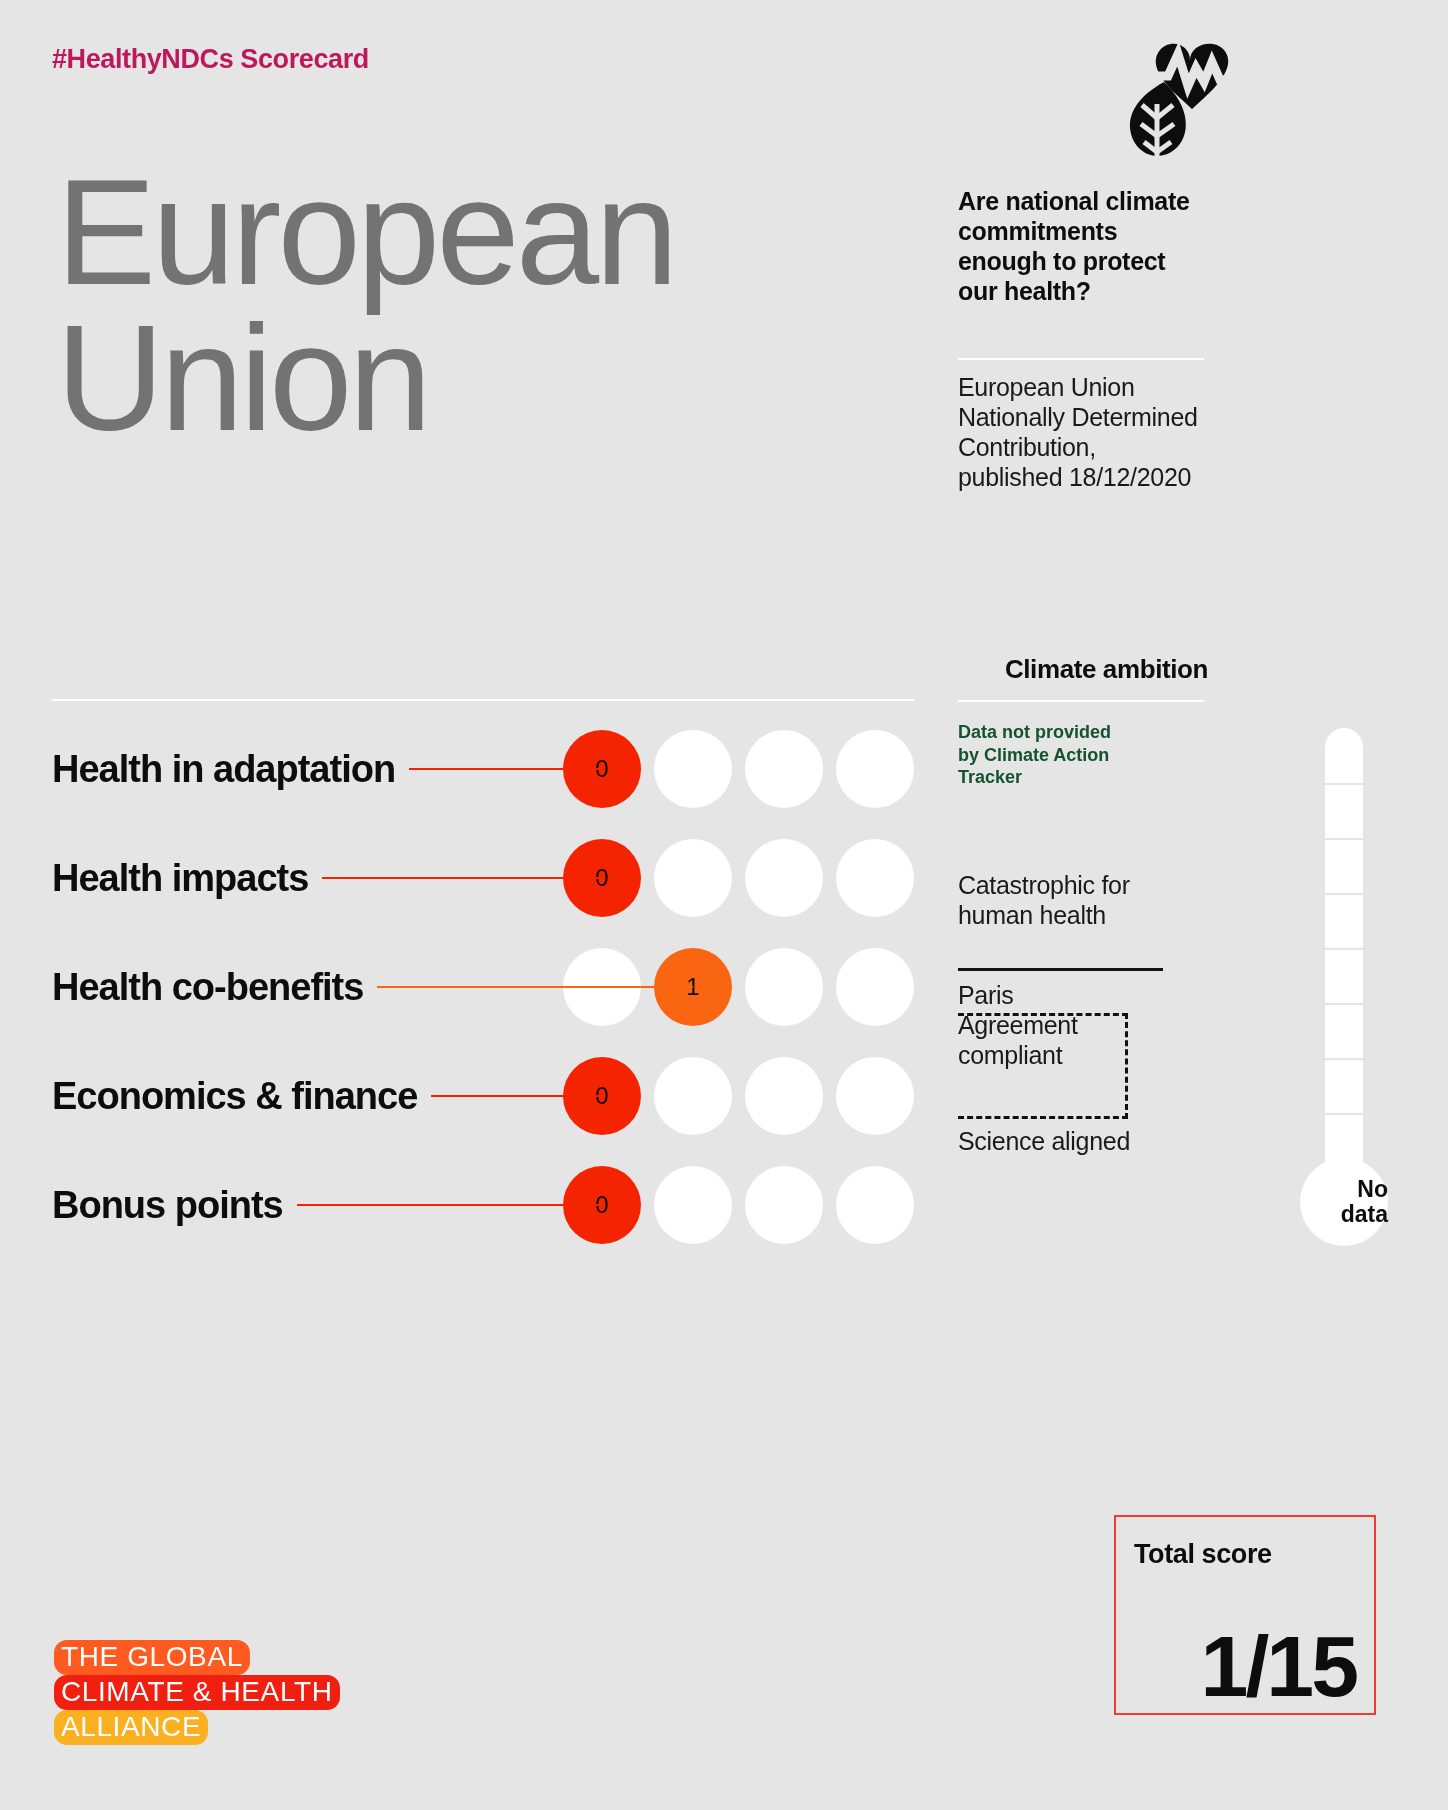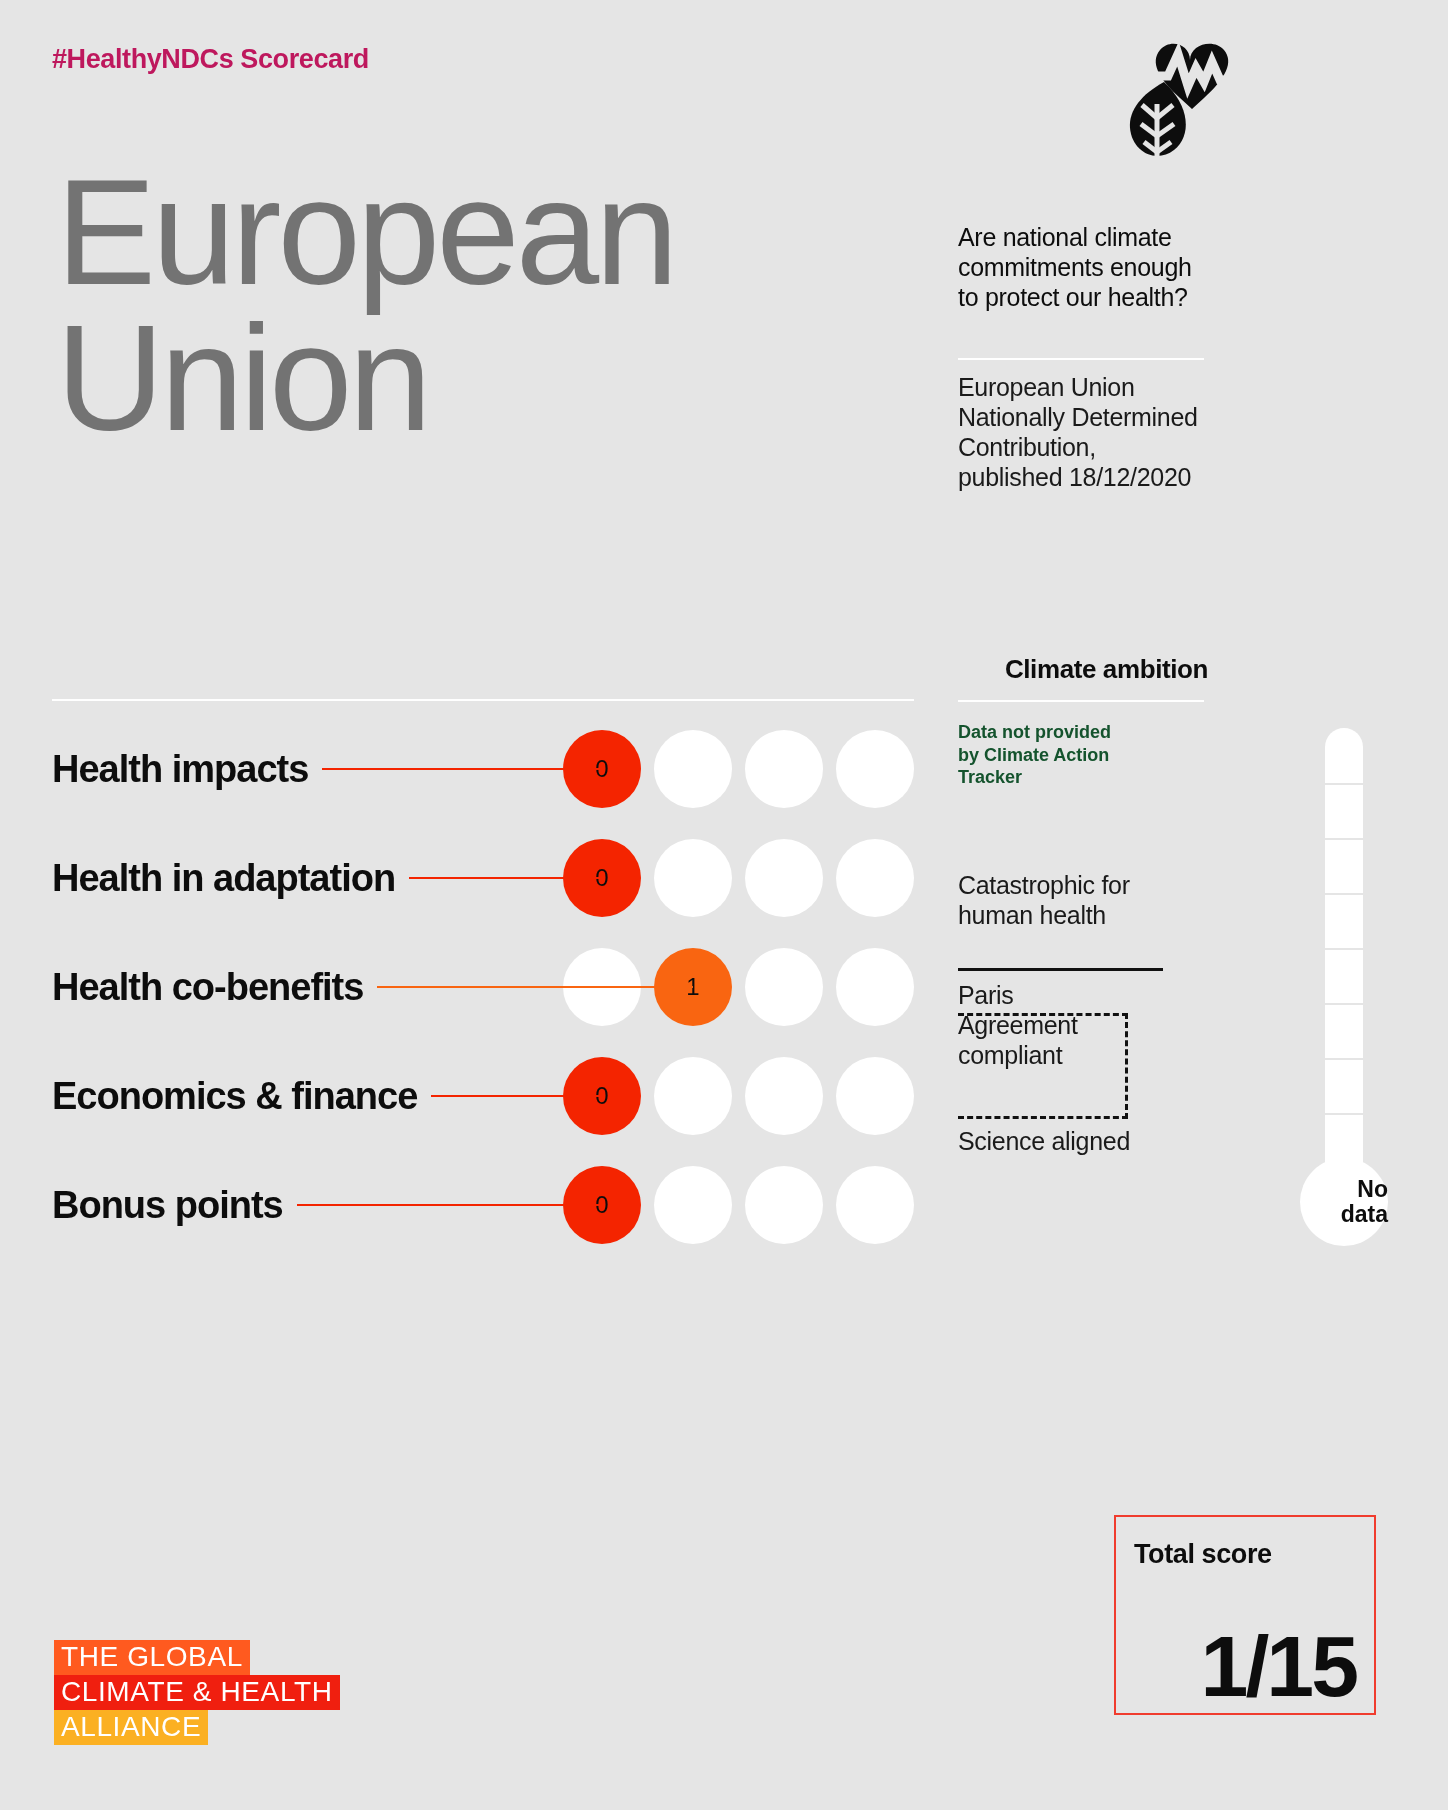--- a/index.html
+++ b/index.html
@@ -47,25 +47,24 @@
     width: 110px;
     height: 128px;
   }
 
   #question {
     position: absolute;
     left: 958px;
     top: 186px;
     width: 240px;
     font-size: 25px;
-    font-weight: 400;
+    font-weight: 700;
     line-height: 1.2;
     letter-spacing: -0.3px;
     color: #0d0d0d;
-    margin-top: 36px;
   }
 
   #rule-1 {
     position: absolute;
     left: 958px;
     top: 358px;
     width: 246px;
     height: 2px;
     background: #ffffff;
   }
@@ -269,20 +268,21 @@
     width: 360px;
   }
   #gcha-logo .bar {
     display: inline-block;
     color: #ffffff;
     font-size: 28px;
     font-weight: 400;
     letter-spacing: 0.6px;
     padding: 3px 7px 4px 7px;
     line-height: 1.0;
+    border-radius: 13px;
   }
   #gcha-logo .l1 { background: #ff5a1f; }
   #gcha-logo .l2 { background: #f01f0f; }
   #gcha-logo .l3 { background: #fbb022; }
   #gcha-logo .row-wrap { display: block; margin-bottom: 0px; }
 
   
   #total-score-box {
     position: absolute;
     left: 1114px;
@@ -367,32 +367,32 @@
     <div class="tick" style="top: 385px;"></div>
   </div>
 <div id="therm-bulb">
   <span>No</span>
   <span>data</span>
 </div>
 
 <div id="score-rule"></div>
 <div id="rows">
     <div class="row">
-      <div class="row-label">Health impacts</div>
-      <div class="connector" style="background: rgb(244, 36, 0); left: 270px; width: 280px; z-index: 1;"></div>
+      <div class="row-label">Health in adaptation</div>
+      <div class="connector" style="background: rgb(244, 36, 0); left: 357px; width: 193px; z-index: 1;"></div>
       <div class="dots">
         <div class="dot filled" style="background: rgb(244, 36, 0);">0</div>
         <div class="dot"></div>
         <div class="dot"></div>
         <div class="dot"></div>
       </div>
     </div>
     <div class="row">
-      <div class="row-label">Health in adaptation</div>
-      <div class="connector" style="background: rgb(244, 36, 0); left: 357px; width: 193px; z-index: 1;"></div>
+      <div class="row-label">Health impacts</div>
+      <div class="connector" style="background: rgb(244, 36, 0); left: 270px; width: 280px; z-index: 1;"></div>
       <div class="dots">
         <div class="dot filled" style="background: rgb(244, 36, 0);">0</div>
         <div class="dot"></div>
         <div class="dot"></div>
         <div class="dot"></div>
       </div>
     </div>
     <div class="row">
       <div class="row-label">Health co-benefits</div>
       <div class="connector" style="background: rgb(249, 101, 17); left: 325px; width: 316px; z-index: 3;"></div>

